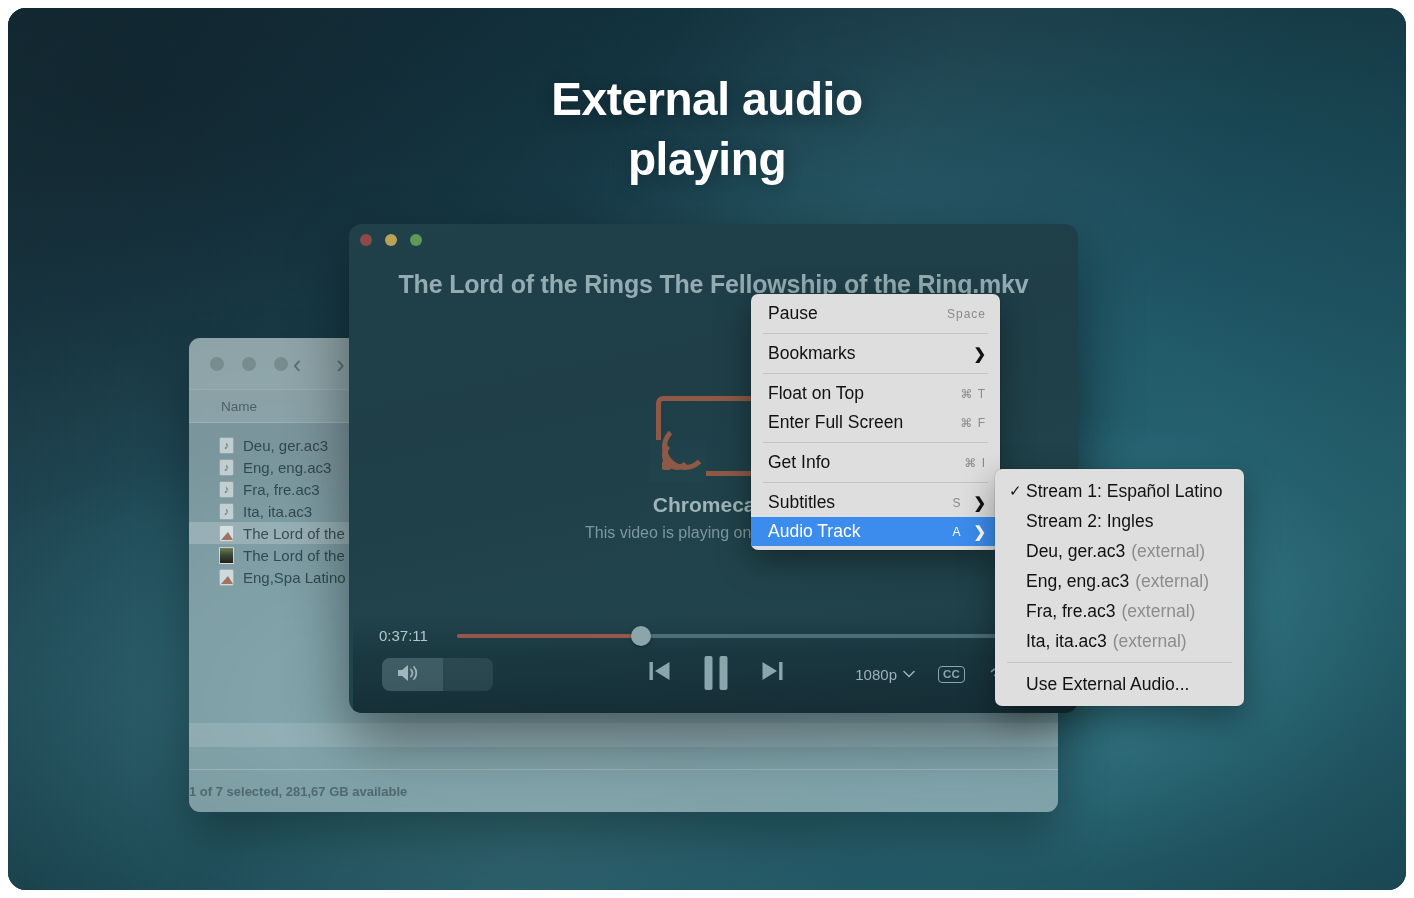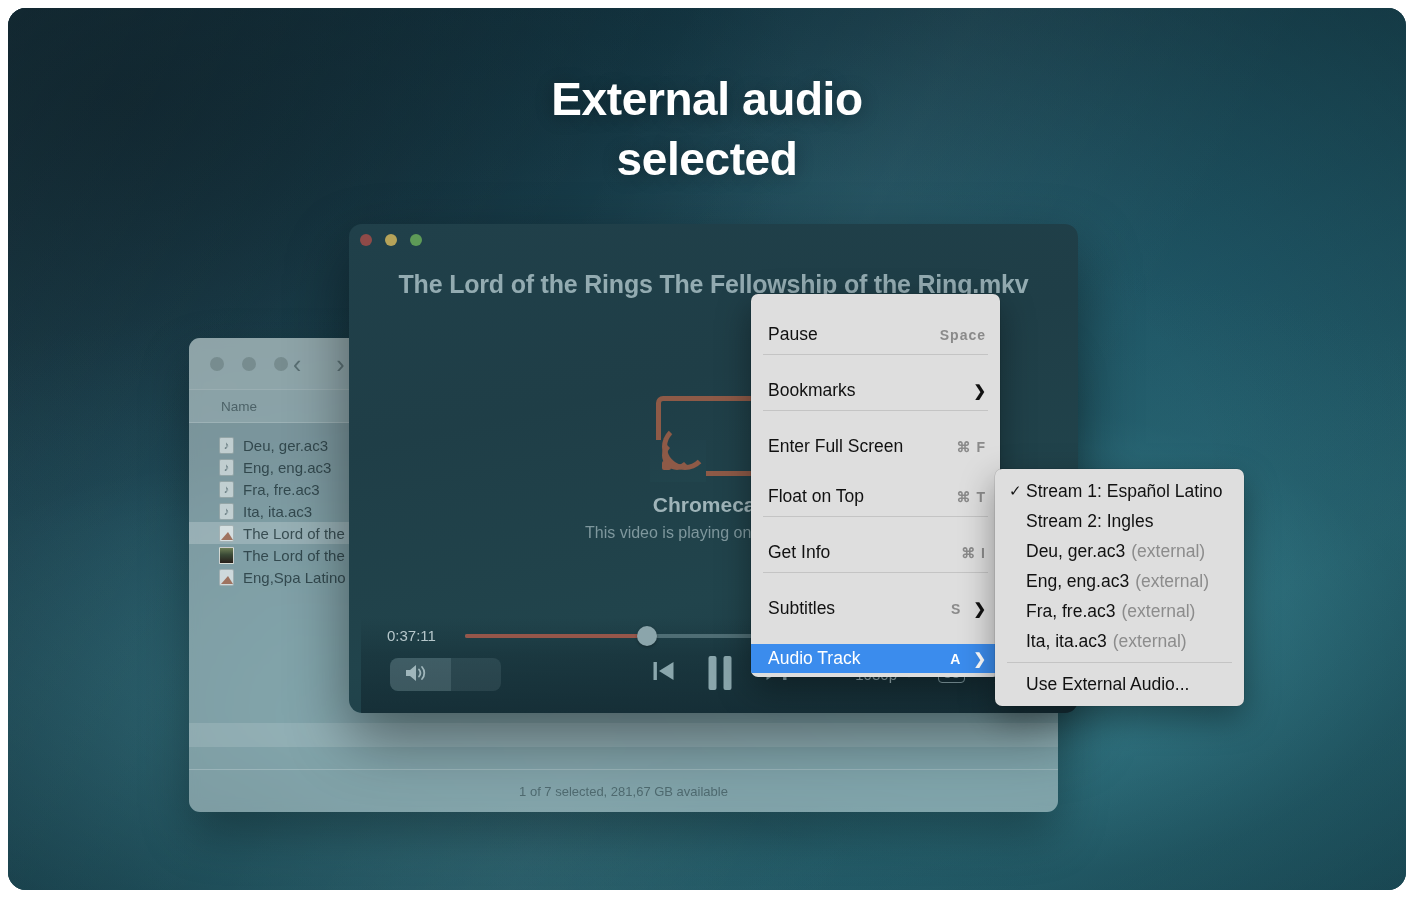--- a/index.html
+++ b/index.html
@@ -75,23 +75,23 @@
     height:22px; display:flex; align-items:center; gap:9px;
     padding-left:30px; color:rgba(32,52,58,0.80); font-size:15px;
     white-space:nowrap;
   }
   #finder .fd-row:first-child { margin-top:11px; }
   #finder .fd-row.sel { background:rgba(255,255,255,0.20); }
   #finder .fd-spacer { height:135px; }
   #finder .fd-band { height:24px; background:rgba(255,255,255,0.13); }
   #finder .fd-status {
     position:absolute; left:0; bottom:0; width:100%; height:43px;
-    display:flex; align-items:center; justify-content:center;
+    display:flex; align-items:center; 
     border-top:1px solid rgba(255,255,255,0.22);
-    color:rgba(48,72,78,0.62); font-size:13px;
+    color:rgba(48,72,78,0.62); font-size:13px;font-weight:bold;
   }
   
   .ico { width:15px; height:17px; flex:0 0 15px; position:relative; }
   .ico.audio {
     background:rgba(236,241,241,0.62);
     border:1px solid rgba(90,112,116,0.45);
     border-radius:2px;
   }
   .ico.audio::after{
     content:"\266A"; position:absolute; left:0; right:0; top:-1px;
@@ -150,21 +150,21 @@
   }
   .cast-icon .w { position:absolute; border:5px solid #8e5a47; border-radius:50%;
     border-right-color:transparent; border-top-color:transparent; }
   .cast-icon .w2 { left:6px; bottom:6px; width:30px; height:30px; }
   .cast-icon .w3 { left:6px; bottom:6px; width:46px; height:46px; }
   .cast-icon .dot { position:absolute; left:6px; bottom:6px; width:9px; height:9px; background:#8e5a47; border-radius:2px; }
   .cast-title { color:#9fb4b9; font-size:21px; font-weight:700; }
   .cast-sub { color:#7e979d; font-size:16px; }
 
   #player .pl-controls {
-    position:absolute; left:12px; right:0; bottom:0; height:96px;
+    position:absolute; left:4px; right:0; bottom:0; height:96px;
     background:linear-gradient(180deg, rgba(20,44,52,0.0) 0%, rgba(19,42,50,0.45) 40%, rgba(18,40,48,0.72) 100%);
   }
   .seekrow { display:flex; align-items:center; gap:14px; padding:10px 26px 0 26px; }
   .seek-time { color:#b6c7cb; font-size:15px; min-width:64px; }
   .seek-track { position:relative; flex:1; height:4px; background:rgba(160,190,195,0.38); border-radius:3px; }
   .seek-fill { position:absolute; left:0; top:0; height:4px; width:31%; background:#96564a; border-radius:3px; }
   .seek-knob { position:absolute; left:31%; top:50%; width:20px; height:20px; margin-left:-10px; margin-top:-10px;
     background:#8ba5ab; border-radius:50%; box-shadow:0 1px 3px rgba(0,0,0,0.35); }
 
   .btnrow { position:relative; height:52px; margin-top:6px; }
@@ -192,23 +192,23 @@
   #ctxmenu {
     position:absolute; left:743px; top:286px; width:249px;
     background:#dedede; border-radius:7px;
     box-shadow:0 12px 34px rgba(0,0,0,0.38), 0 0 0 0.5px rgba(0,0,0,0.16);
     padding:5px 0 4px 0;
     font-size:17.5px; color:#111;
     overflow:hidden;
   }
   #ctxmenu .mi {
     display:flex; align-items:center; justify-content:space-between;
-    height:29px; padding:0 14px 0 17px; white-space:nowrap;margin-top:21px;
-  }
-  #ctxmenu .mi .sc { color:#8a8a8a; font-size:14px; letter-spacing:1px;font-weight:bold; }
+    height:29px; padding:0 14px 0 17px; white-space:nowrap;
+  }
+  #ctxmenu .mi .sc { color:#8a8a8a; font-size:12px; letter-spacing:1px; }
   #ctxmenu .mi .arrow { color:#111; font-size:15px; font-weight:700; margin-left:10px; }
   #ctxmenu .mi.hl { background:#3b8ced; color:#fff; }
   #ctxmenu .mi.hl .sc { color:#fff; }
   #ctxmenu .mi.hl .arrow { color:#fff; }
   #ctxmenu .sep { height:1px; background:#c4c4c4; margin:5px 12px; }
   .sc-wrap { display:flex; align-items:center; gap:2px; }
 
   
   #submenu {
     position:absolute; left:987px; top:461px; width:249px;
@@ -225,21 +225,21 @@
 </head>
 <body>
 
 <div id="stage">
   <div class="bg-base"></div>
   <div class="bg-sheen"></div>
   <div class="bg-vig"></div>
 
   <div id="headline">
     <div>External audio</div>
-    <div>selected</div>
+    <div>playing</div>
   </div>
 
   <div id="finder">
     <div class="fd-titlebar">
       <div class="fd-lights">
         <i></i>
         <i></i>
         <i></i>
       </div>
       <div class="fd-nav">
@@ -380,26 +380,26 @@
       <span>Pause</span>
       <span class="sc">Space</span>
     </div>
     <div class="sep"></div>
     <div class="mi">
       <span>Bookmarks</span>
       <span class="arrow">❯</span>
     </div>
     <div class="sep"></div>
     <div class="mi">
+      <span>Float on Top</span>
+      <span class="sc">⌘ T</span>
+    </div>
+    <div class="mi">
       <span>Enter Full Screen</span>
       <span class="sc">⌘ F</span>
-    </div>
-    <div class="mi">
-      <span>Float on Top</span>
-      <span class="sc">⌘ T</span>
     </div>
     <div class="sep"></div>
     <div class="mi">
       <span>Get Info</span>
       <span class="sc">⌘ I</span>
     </div>
     <div class="sep"></div>
     <div class="mi">
       <span>Subtitles</span>
       <span class="sc-wrap">

